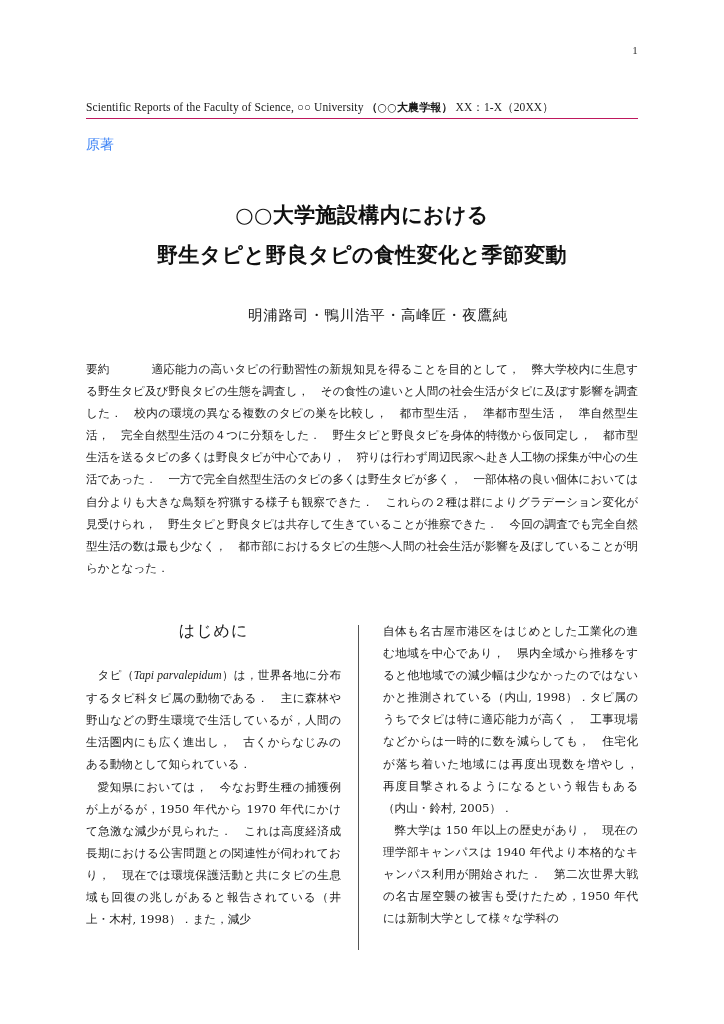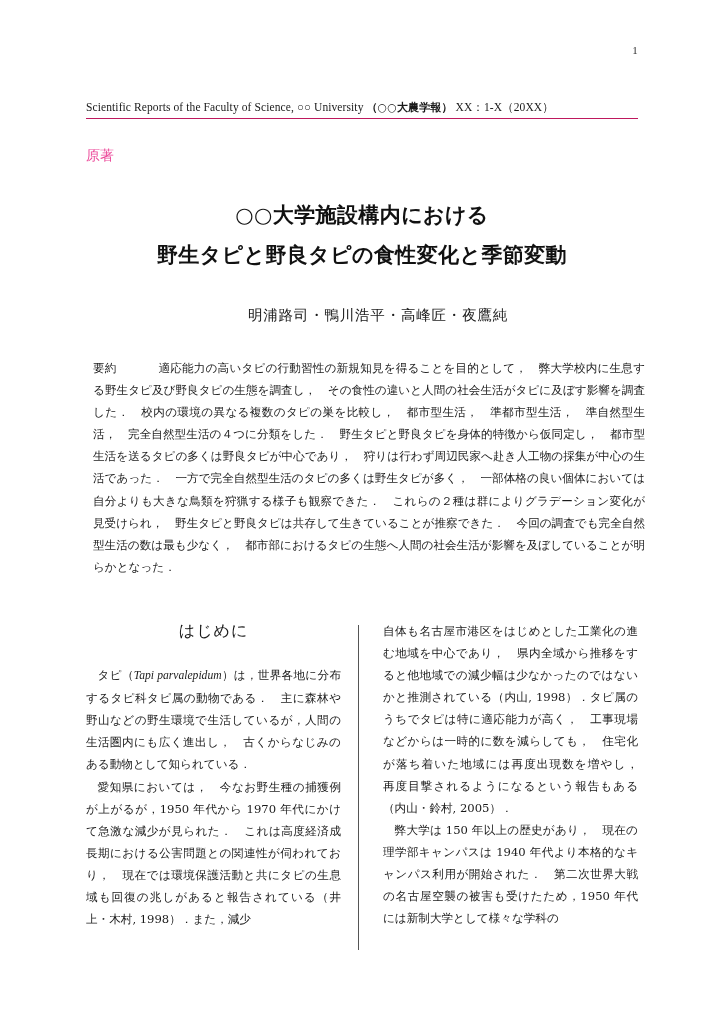--- a/index.html
+++ b/index.html
@@ -48,25 +48,25 @@
   }
   .journal-header .jp-bold {
     font-family: "DejaVu Sans", "Liberation Sans", sans-serif;
     font-weight: bold;
     font-size: 11px;
   }
 
   
   .article-type {
     position: absolute;
-    top: 147px;
+    top: 136px;
     left: 86px;
     font-family: "DejaVu Sans", "Liberation Sans", sans-serif;
     font-size: 14px;
-    color: #ec4899;
+    color: #3b82f6;
   }
 
   
   .title-block {
     position: absolute;
     top: 195px;
     left: 62px;
     width: 600px;
     text-align: center;
   }
@@ -91,27 +91,26 @@
     color: #1a1a1a;
     letter-spacing: 0.8px;
   }
 
   
   .abstract {
     position: absolute;
     top: 358px;
     left: 86px;
     width: 552px;
-    font-family: Liberation Mono, monospace;
+    font-family: Liberation Sans, sans-serif;
     font-size: 11.6px;
     line-height: 22.1px;
     color: #1a1a1a;
     text-align: justify;
     text-justify: inter-character;
-    margin-left: 7px;
   }
   .abstract .abstract-label {
     margin-right: 42px;
   }
 
   
   .body-columns {
     position: absolute;
     top: 620px;
     left: 86px;

